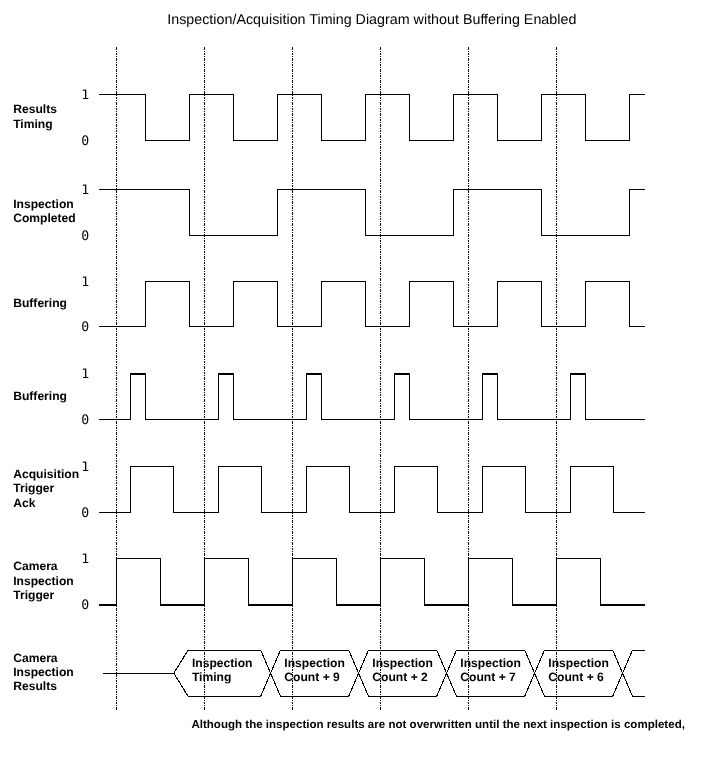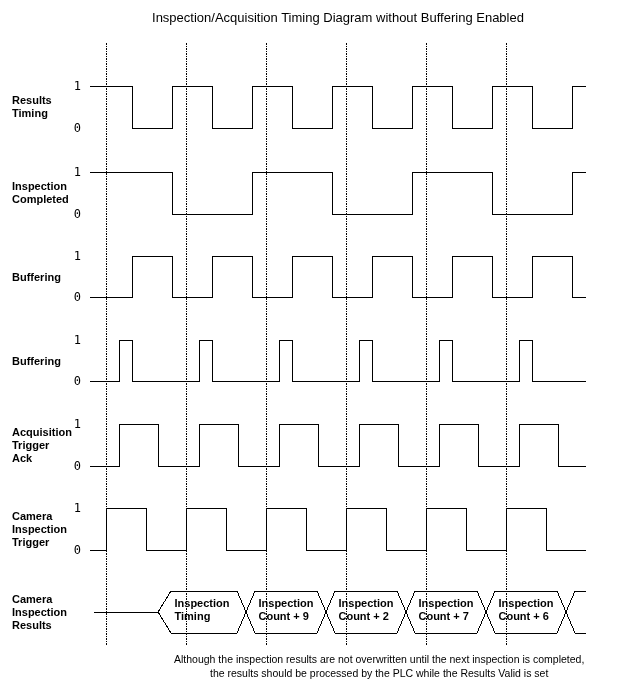--- a/index.html
+++ b/index.html
@@ -18,21 +18,21 @@
     position:absolute; left:55px; width:26px; text-align:right;
     font-family:"DejaVu Sans Mono",monospace; font-size:12px; line-height:12px;
     transform:translateY(-50%);
   }
   .bus-seg-label {
     position:absolute; top:597px; transform:translateX(-50%);
     font-size:11px; font-weight:bold; line-height:13px; text-align:left; white-space:nowrap;
   }
   .footnote {
     position:absolute; left:174px; top:653px;
-    font-size:10.5px; font-weight:normal; line-height:13.5px;text-align:center;
+    font-size:10.5px; font-weight:bold; line-height:13.5px;
   }
 </style>
 </head>
 <body>
 
 <div class="title">Inspection/Acquisition Timing Diagram without Buffering Enabled</div>
 
 <svg id="diagram-svg" width="640" height="690" viewBox="0 0 640 690">
     <line x1="106" y1="43" x2="106" y2="646" stroke-dasharray="2 1 1 1" stroke="#000000" fill="none" stroke-width="1" shape-rendering="crispEdges"></line>
     <line x1="186" y1="43" x2="186" y2="646" stroke-dasharray="2 1 1 1" stroke="#000000" fill="none" stroke-width="1" shape-rendering="crispEdges"></line>
@@ -139,14 +139,13 @@
     </div>
     <div class="row-label" style="top: 612px;">
       <div>Camera</div>
       <div>Inspection</div>
       <div>Results</div>
     </div>
   </div>
 
 <div class="footnote">
   <div>Although the inspection results are not overwritten until the next inspection is completed,</div>
-  <div>the results should be processed by the PLC while the Results Valid is set</div>
 </div>
 
 </body></html>

